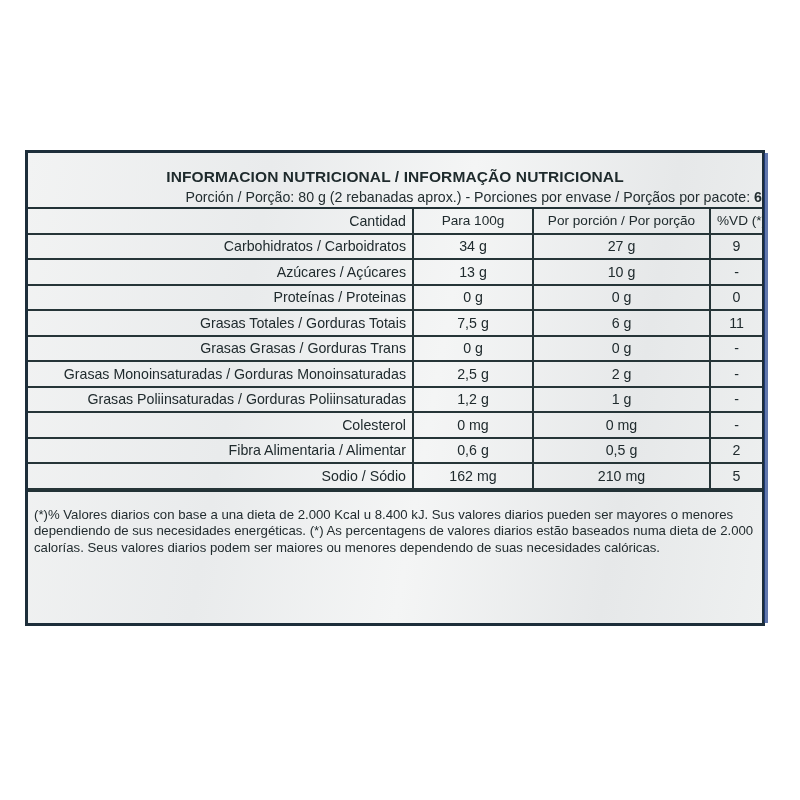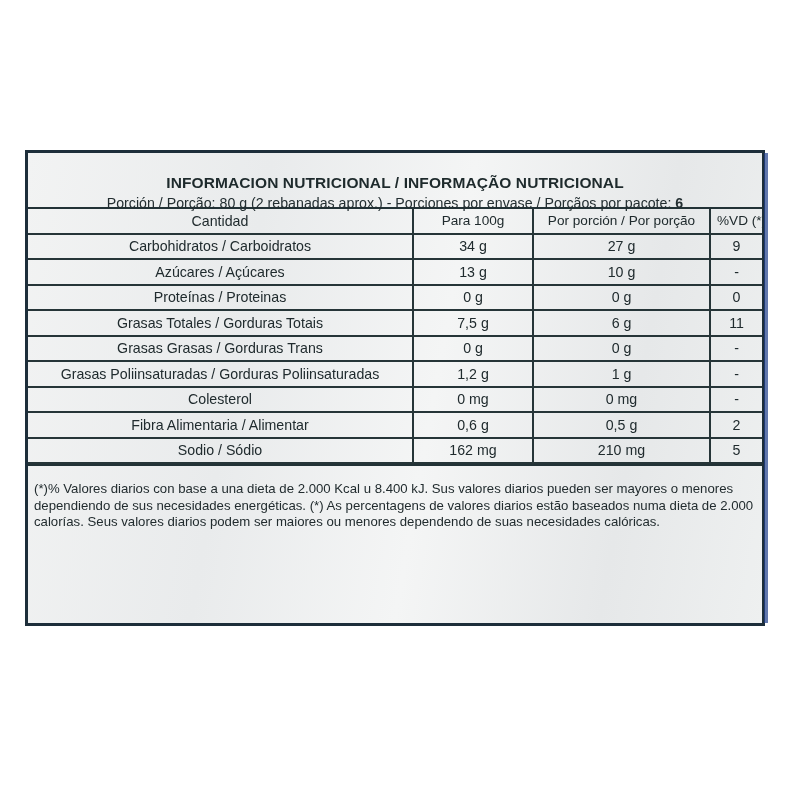--- a/index.html
+++ b/index.html
@@ -24,53 +24,54 @@
       right: -6px; top: 0px; bottom: 0;
       width: 4px;
       background: #1f3f8a;
       opacity: 0.7;
     }
     .header-block {
       height: 56px;
       border-bottom: 2.5px solid #223236;
       text-align: center;
       box-sizing: border-box;
-      padding-top: 20px;
+      padding-top: 14px;
     }
     .title {
       font-weight: bold;
       font-size: 15.5px;
       letter-spacing: 0.1px;
       color: #1e2a2c;
       line-height: 20px;
     }
     .serving {
       font-size: 14.2px;
       line-height: 20px;
       color: #232e31;
+      text-align: right;
     }
     .serving .sv-count { font-weight: bold; }
     table.nutri {
       border-collapse: collapse;
       width: 100%;
       table-layout: fixed;
     }
     table.nutri td {
       border: 2px solid #263538;
       height: 23.5px;
       padding: 0 6px;
       font-size: 14.2px;
       white-space: nowrap;
       overflow: hidden;
       color: #202b2e;
     }
     table.nutri tr td:first-child { border-left: none; }
     table.nutri tr td:last-child { border-right: none; }
     table.nutri tr:first-child td { border-top: none; }
-    .c-name { width: 372px; text-align: center; }
+    .c-name { width: 372px; text-align: right; }
     .c-100 { width: 106px; text-align: center; }
     .c-por { width: 163px; text-align: center; }
     .c-vd { text-align: center; }
     .hdr-cell { font-size: 13.6px !important; margin-top: 28px; }
     .footnote {
       border-top: 2.5px solid #223236;
       padding: 15px 6px 0 6px;
       font-size: 13.2px;
       line-height: 16.5px;
       color: #222c2f;
@@ -122,20 +123,26 @@
         <td class="c-por">6 g</td>
         <td class="c-vd">11</td>
       </tr>
       <tr>
         <td class="c-name">Grasas Grasas / Gorduras Trans</td>
         <td class="c-100">0 g</td>
         <td class="c-por">0 g</td>
         <td class="c-vd">-</td>
       </tr>
       <tr>
+        <td class="c-name">Grasas Monoinsaturadas / Gorduras Monoinsaturadas</td>
+        <td class="c-100">2,5 g</td>
+        <td class="c-por">2 g</td>
+        <td class="c-vd">-</td>
+      </tr>
+      <tr>
         <td class="c-name">Grasas Poliinsaturadas / Gorduras Poliinsaturadas</td>
         <td class="c-100">1,2 g</td>
         <td class="c-por">1 g</td>
         <td class="c-vd">-</td>
       </tr>
       <tr>
         <td class="c-name">Colesterol</td>
         <td class="c-100">0 mg</td>
         <td class="c-por">0 mg</td>
         <td class="c-vd">-</td>

